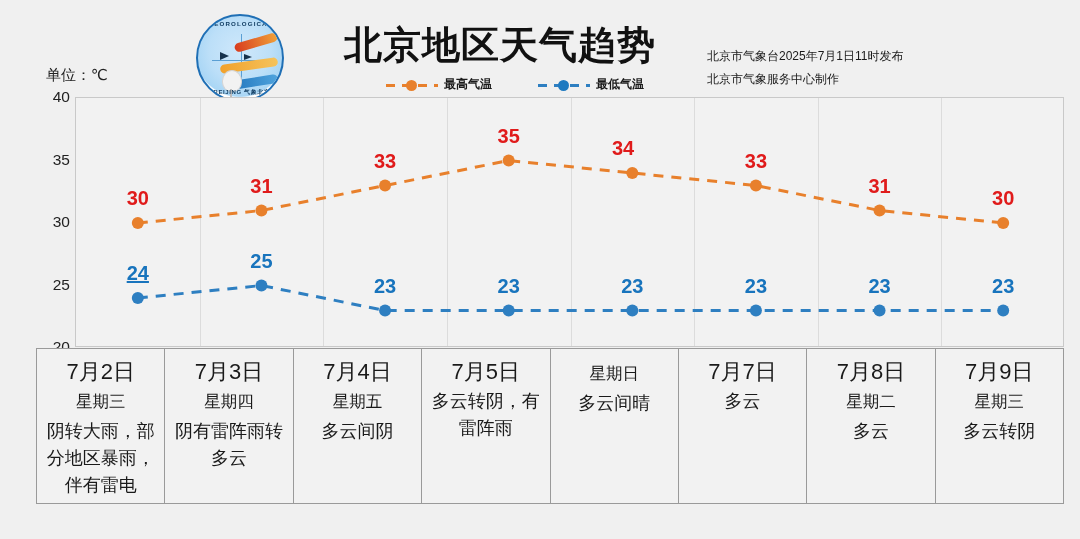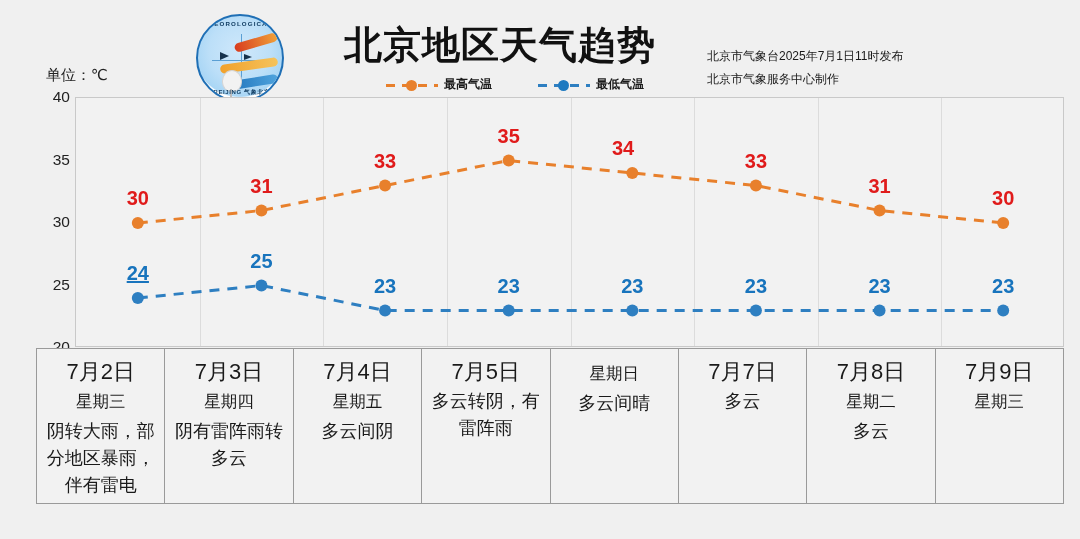--- a/index.html
+++ b/index.html
@@ -389,16 +389,17 @@
         <div class="desc">多云</div>
       </div>
       <div class="col">
         <div class="date">7月8日</div>
         <div class="weekday">星期二</div>
         <div class="desc">多云</div>
       </div>
       <div class="col">
         <div class="date">7月9日</div>
         <div class="weekday">星期三</div>
+        <div class="desc">多云转阴</div>
       </div>
     </div>
 
 </div>
 
 </body></html>

